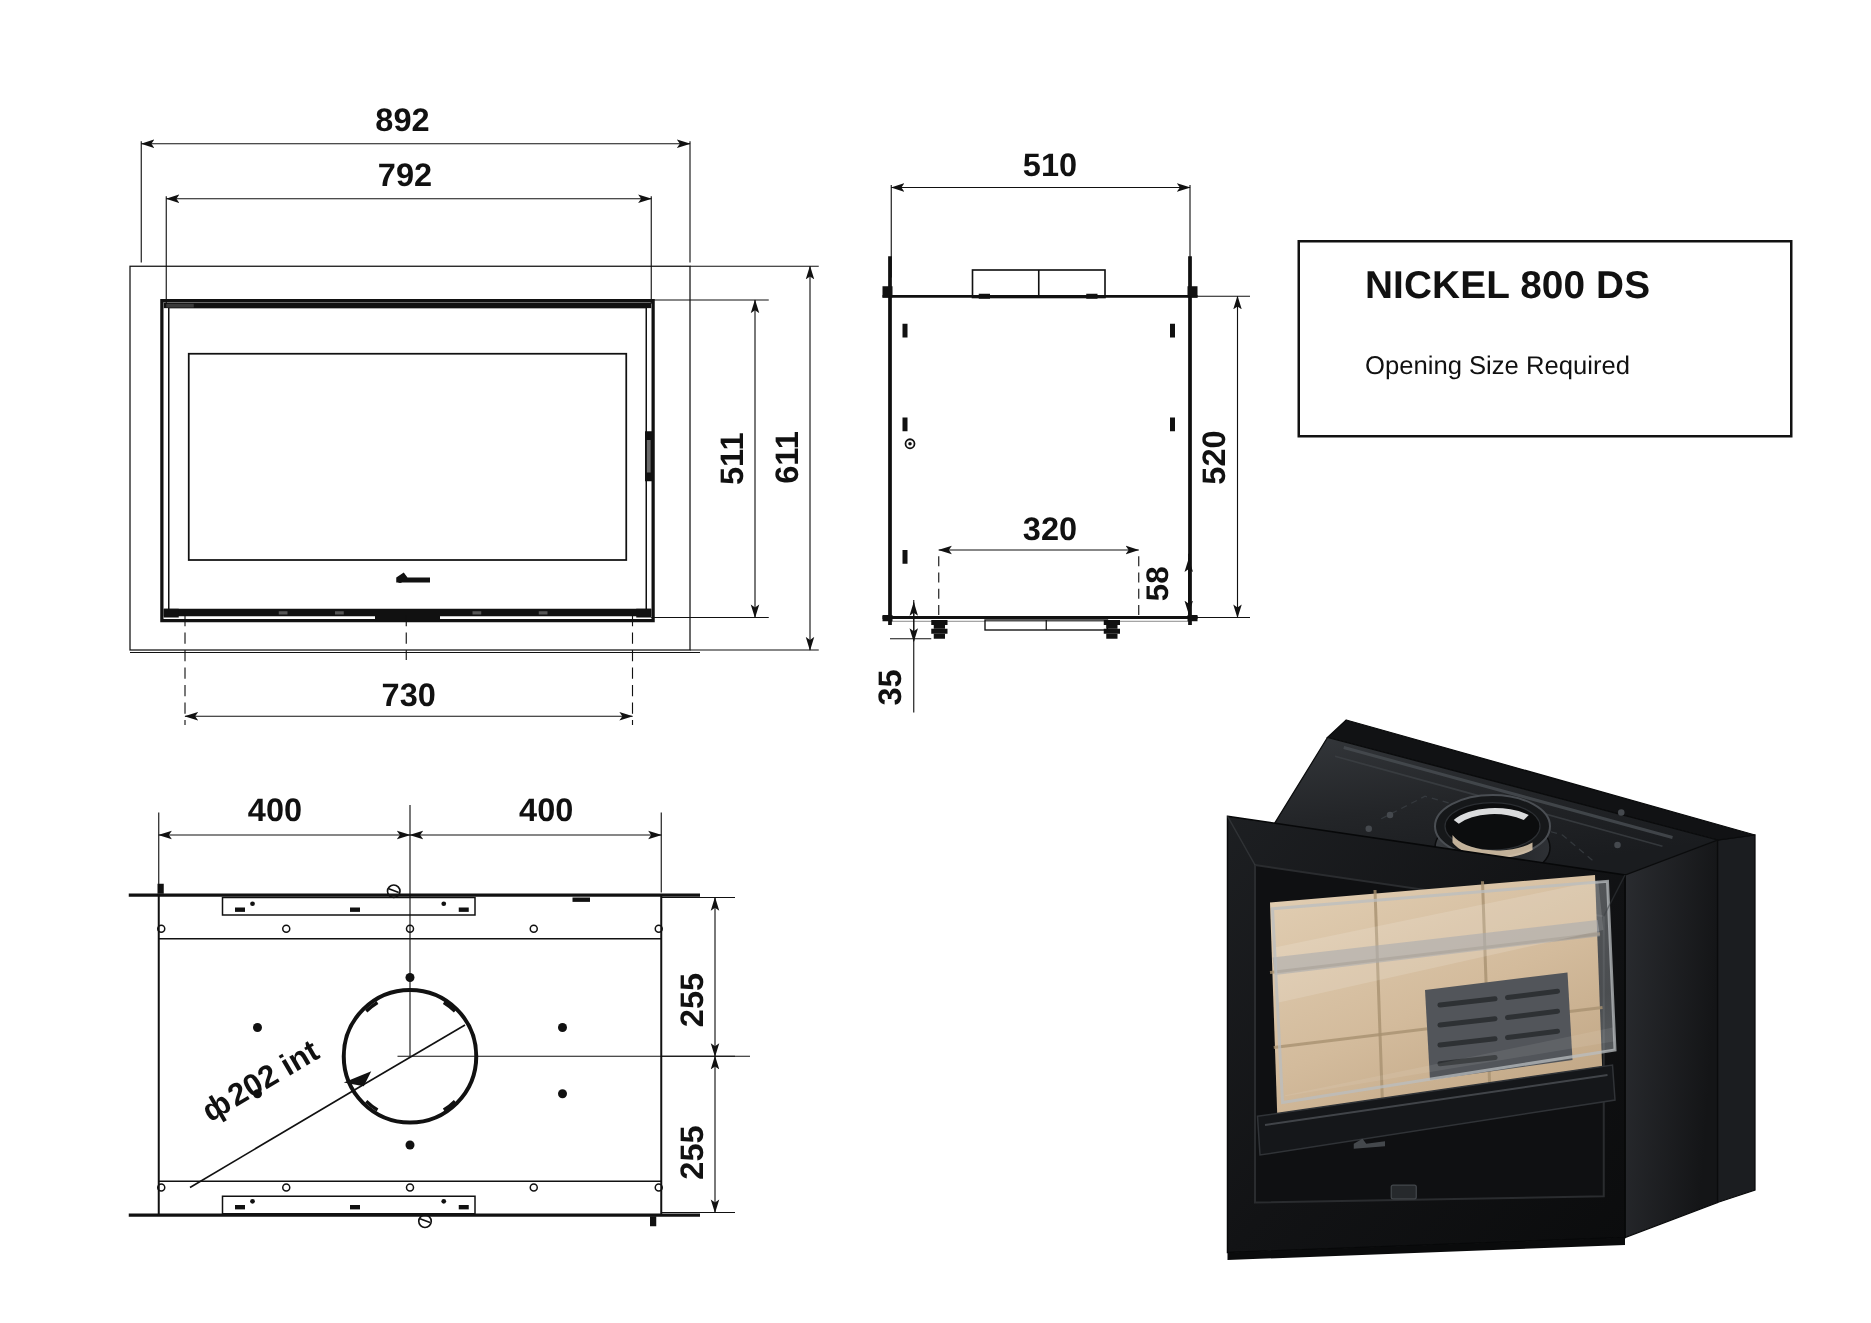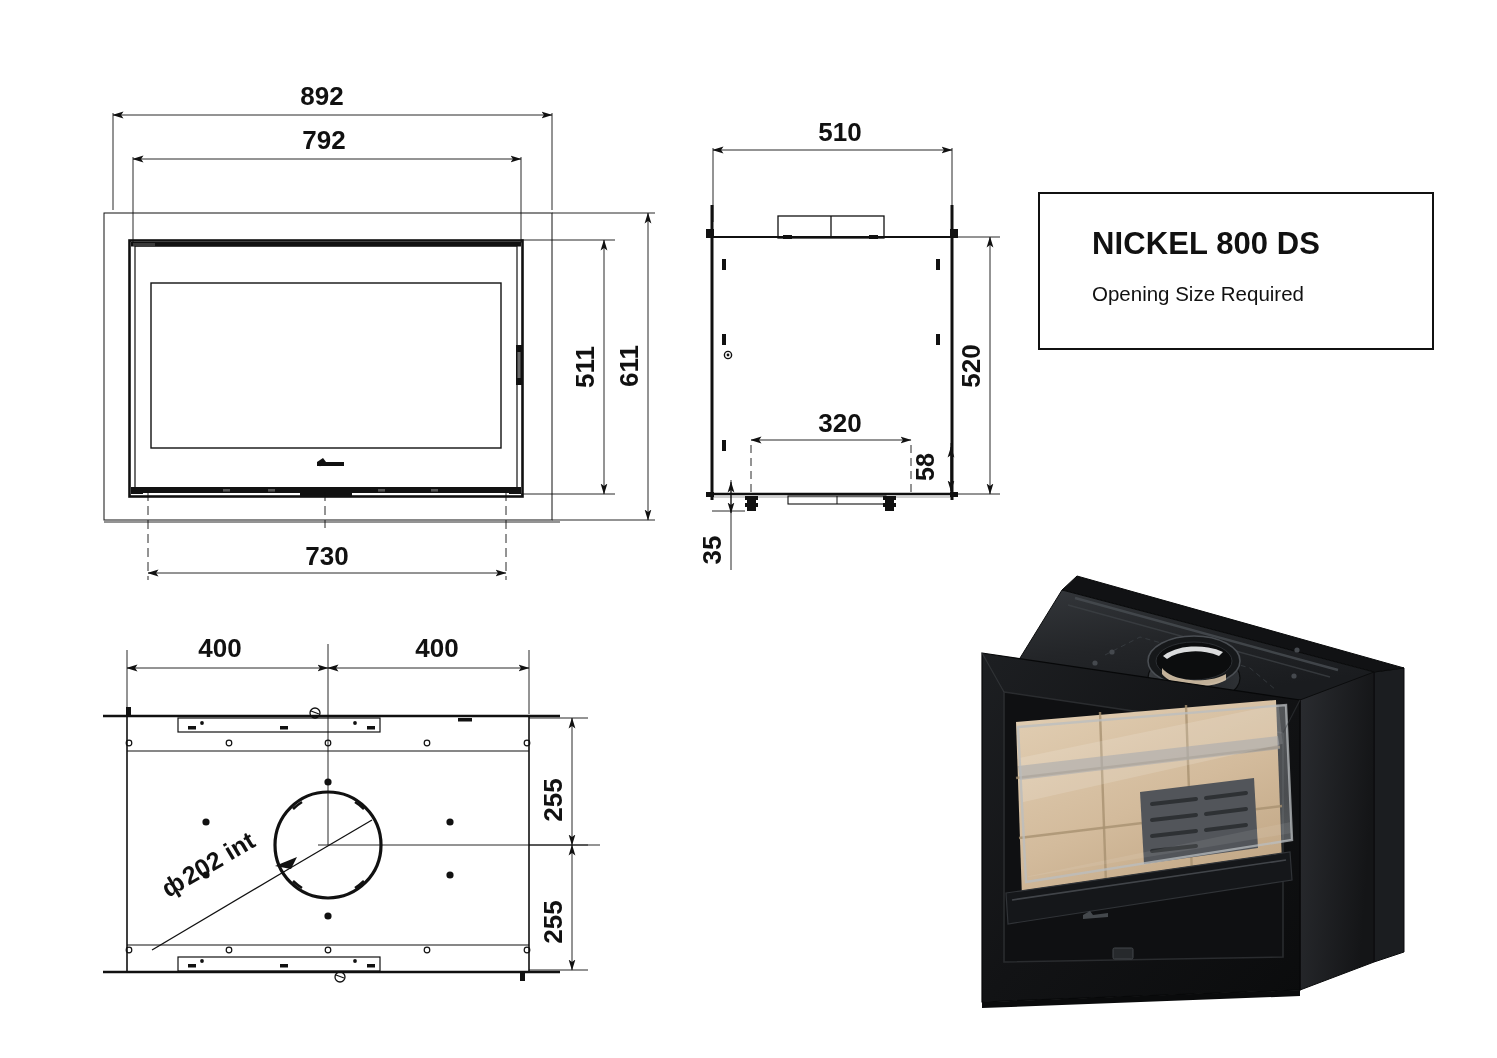--- a/index.html
+++ b/index.html
@@ -14,28 +14,28 @@
   #sheet svg{display:block;}
 
   
   .titleblock{
     position:absolute;
     left:1038px;top:192px;
     width:396px;height:158px;
     border:2px solid #111;
     background:#fff;
     box-sizing:border-box;
-    padding:34px 0 0 52px;
+    padding:18px 0 0 52px;
   }
   .tb-title{
     font-size:31px;font-weight:bold;letter-spacing:.1px;
     line-height:1.05;color:#111;white-space:nowrap;
   }
   .tb-sub{
-    margin-top:19px;
+    margin-top:34px;
     font-size:20.5px;font-weight:normal;line-height:1.32;color:#111;
     white-space:nowrap;
   }
   .dim-text{
     font-family:"Liberation Sans",sans-serif;
     font-weight:bold;
     fill:#111;
   }
 </style>
 </head>

